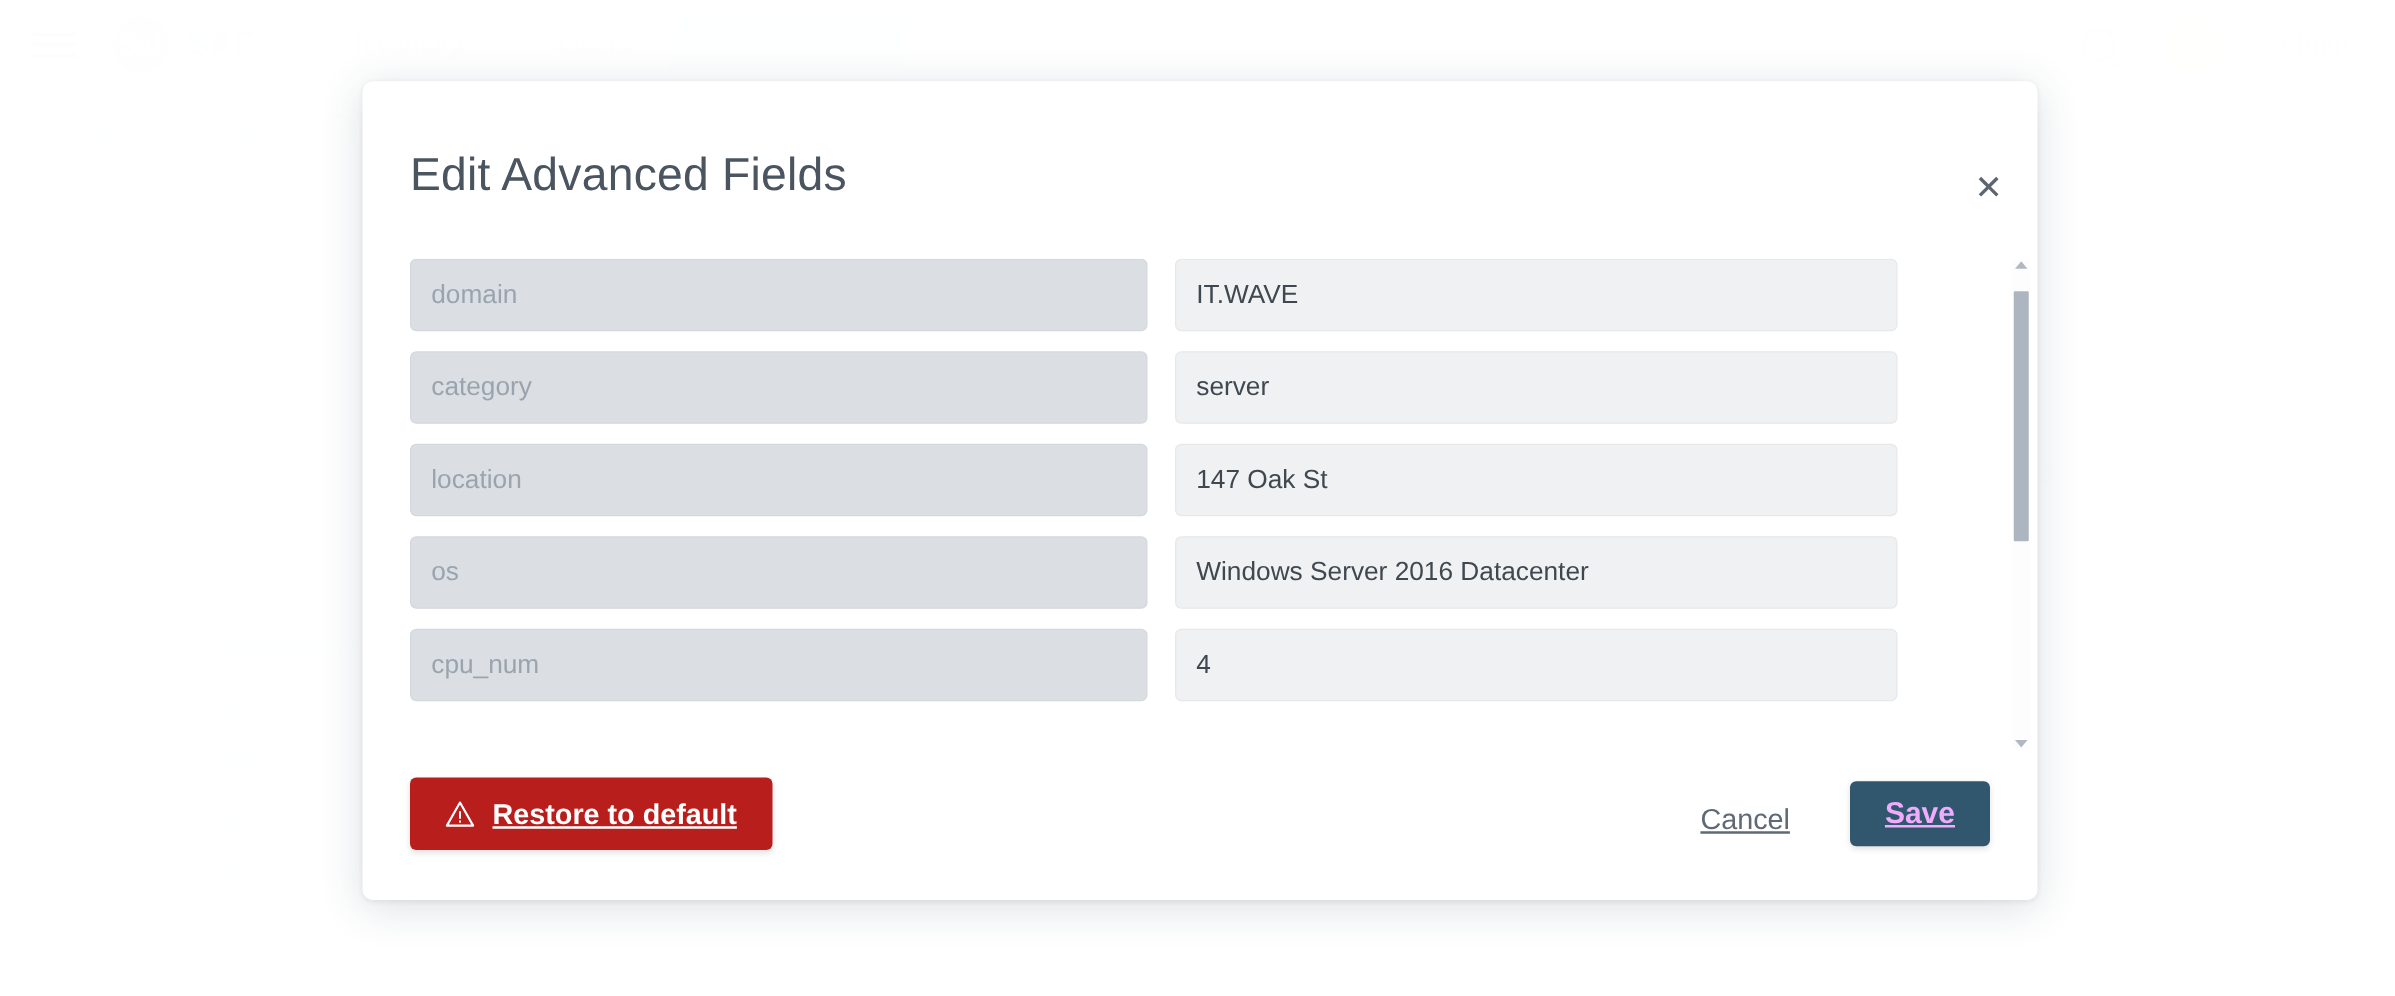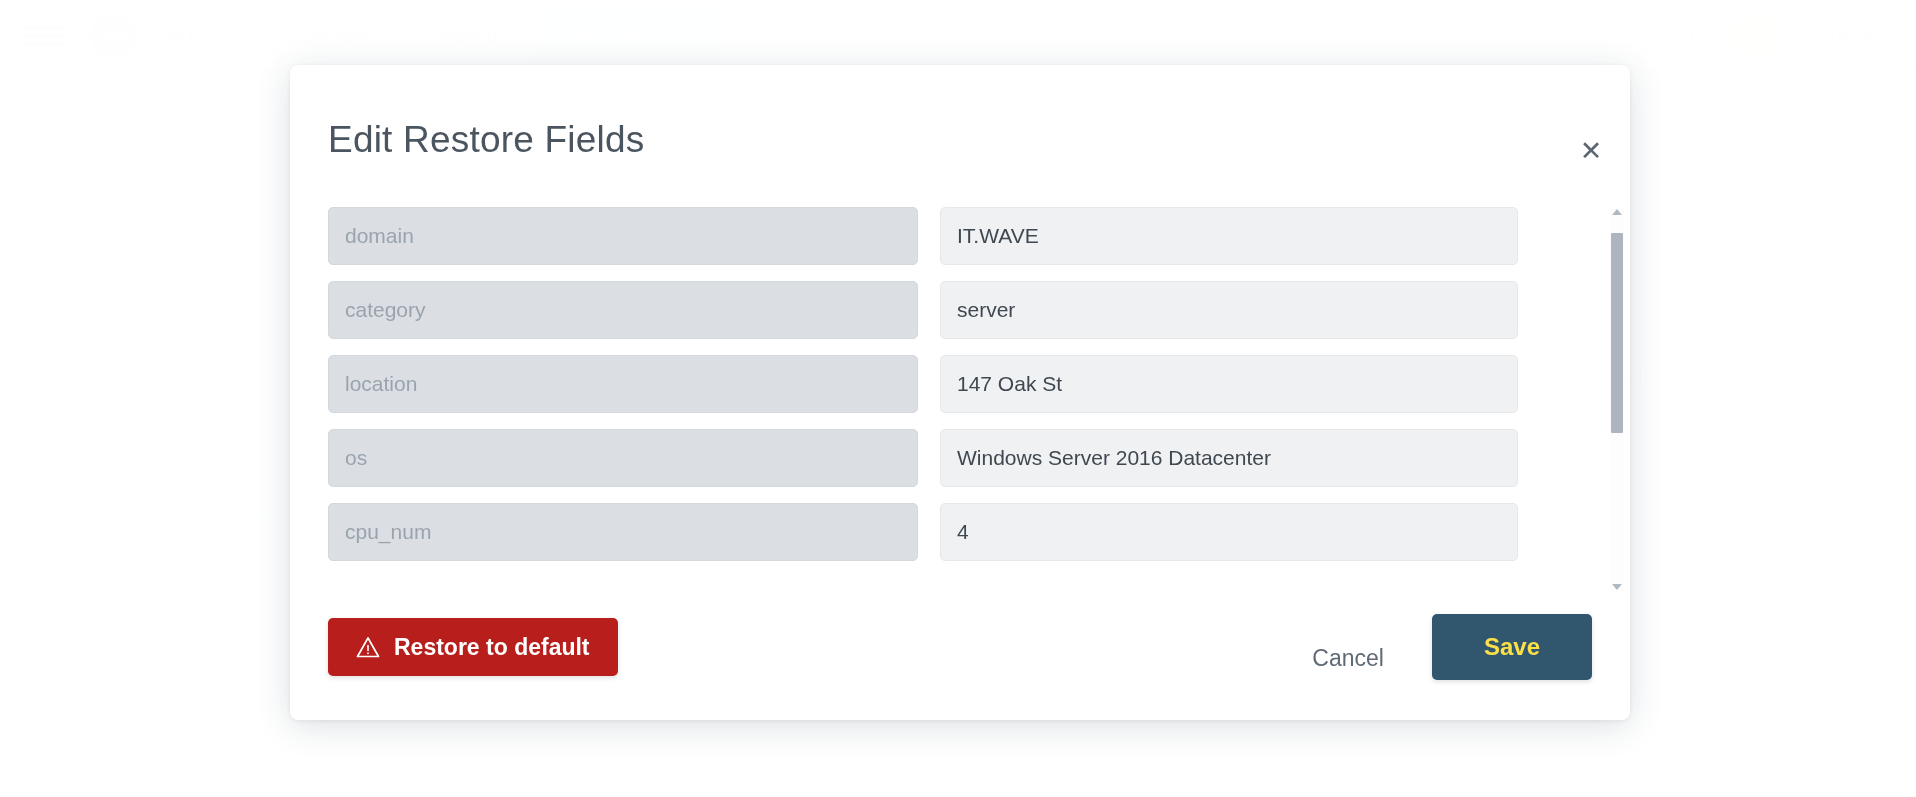--- a/index.html
+++ b/index.html
@@ -227,40 +227,41 @@
   }
 
   .modal-footer {
     display: flex; align-items: center;
     padding: 22px 38px 40px 38px;
   }
 
   .btn {
     border: none; border-radius: 5px; cursor: pointer;
     font-family: "Liberation Sans", sans-serif;
+    text-decoration: underline;
   }
   .btn-danger {
     background: #b81f1c; color: #ffffff;
     height: 58px; padding: 0 28px;
     font-size: 23px; font-weight: bold;
     display: flex; align-items: center; gap: 14px;
     box-shadow: 0 2px 5px rgba(0,0,0,0.12);
   }
   .warn-tri { width: 24px; height: 22px; flex: none; }
 
   .footer-right {
     margin-left: auto; display: flex; align-items: flex-end; gap: 42px;
   }
   .btn-link {
     background: transparent; color: #5f6a75;
     font-size: 23px; padding: 8px 6px;
   }
   .btn-primary {
-    background: #31576f; color: #fde047;
-    height: 66px; padding: 0 52px;
+    background: #31576f; color: #f0abfc;
+    height: 52px; padding: 0 28px;
     font-size: 24px; font-weight: bold;
     box-shadow: 0 2px 5px rgba(0,0,0,0.12);
   }
 </style>
 </head>
 <body>
 
 <div class="page-bg">
 
   <div class="bg-header">
@@ -344,21 +345,21 @@
     </div>
   </div>
 </div>
 
 <div class="overlay"></div>
 
 <div class="modal">
 
   <div class="modal-close">✕</div>
 
-  <div class="modal-title">Edit Restore Fields</div>
+  <div class="modal-title">Edit Advanced Fields</div>
 
   <div class="fields-scroll">
 
     <div class="field-row">
       <div class="fld fld-key">domain</div>
       <div class="fld fld-val">IT.WAVE</div>
     </div>
     <div class="field-row">
       <div class="fld fld-key">category</div>
       <div class="fld fld-val">server</div>

